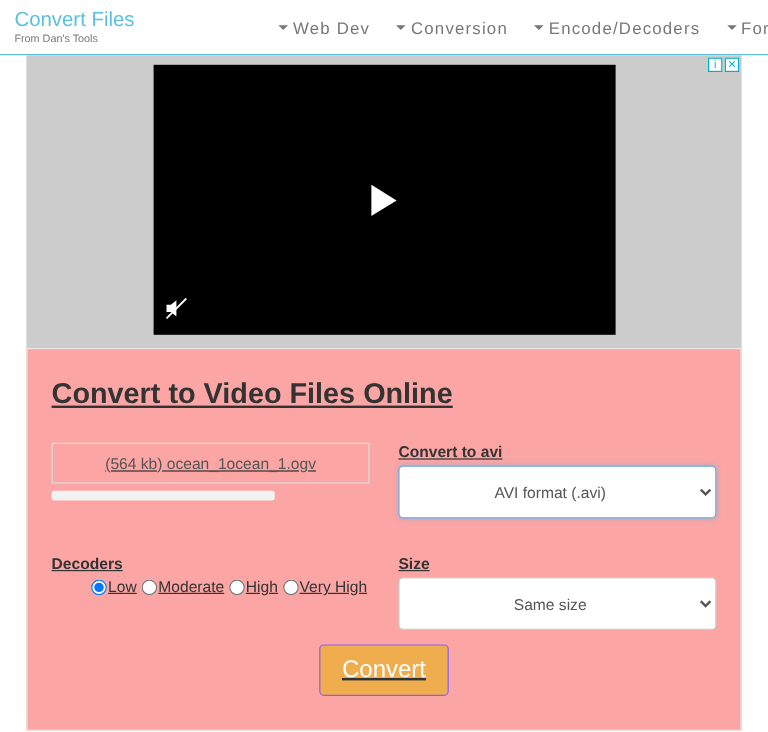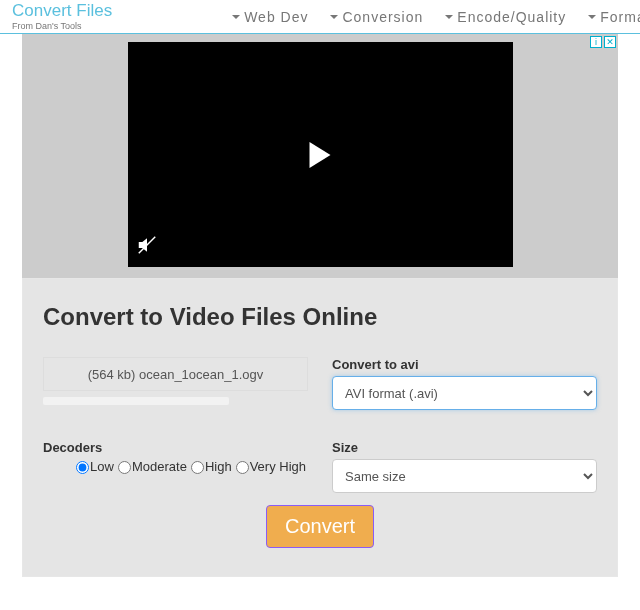--- a/index.html
+++ b/index.html
@@ -7,21 +7,21 @@
     font-family: "Helvetica Neue", Helvetica, Arial, sans-serif;
     font-size: 14px;
     color: #333;
     background: #fff;
     width: 640px;
     overflow: hidden;
   }
   .topbar {
     display: flex;
     align-items: center;
-    height: 34px;
+    height: 46px;
     border-bottom: 1px solid #5bc0de;
     padding-left: 12px;
     white-space: nowrap;
   }
   .brand {
     display: flex;
     flex-direction: column;
     justify-content: center;
     margin-right: 120px;
   }
@@ -93,22 +93,23 @@
     border-bottom: 13px solid transparent;
     border-left: 21px solid #fff;
   }
   .mute-icon {
     position: absolute;
     bottom: 10px; left: 10px;
     color: #fff;
   }
   .card {
     border: 1px solid #e7e7e7;
-    background: #e5e5e5;
+    background: #fca5a5;
     padding: 24px 20px 28px 20px;
+    text-decoration: underline;
   }
   h1.page-title {
     font-size: 24px;
     font-weight: 700;
     color: #333;
     margin-bottom: 26px;
   }
   .row {
     display: flex;
     gap: 24px;
@@ -134,29 +135,30 @@
   }
   label.lbl {
     font-weight: 700;
     font-size: 13px;
     color: #333;
     display: block;
     margin-bottom: 4px;
   }
   select.sel {
     width: 100%;
-    height: 34px;
+    height: 44px;
     border: 1px solid #66afe9;
     border-radius: 4px;
     padding: 0 8px;
     font-size: 13px;
     color: #555;
     background: #fff;
     outline: none;
     box-shadow: 0 0 4px rgba(102,175,233,.5);
+    text-align: center;
   }
   select.sel.plain {
     border: 1px solid #ccc;
     box-shadow: none;
   }
   .quality-group {
     font-size: 13px;
     color: #333;
     display: flex;
     flex-wrap: wrap;
@@ -191,21 +193,21 @@
     <div class="nav-item">
         <span class="caret"></span>
         <span>Web Dev</span>
       </div>
     <div class="nav-item">
         <span class="caret"></span>
         <span>Conversion</span>
       </div>
     <div class="nav-item">
         <span class="caret"></span>
-        <span>Encode/Quality</span>
+        <span>Encode/Decoders</span>
       </div>
     <div class="nav-item">
         <span class="caret"></span>
         <span>Forma</span>
       </div>
   </div>
 </div>
 
 <div class="content-wrap">
   <div class="ad-area">

